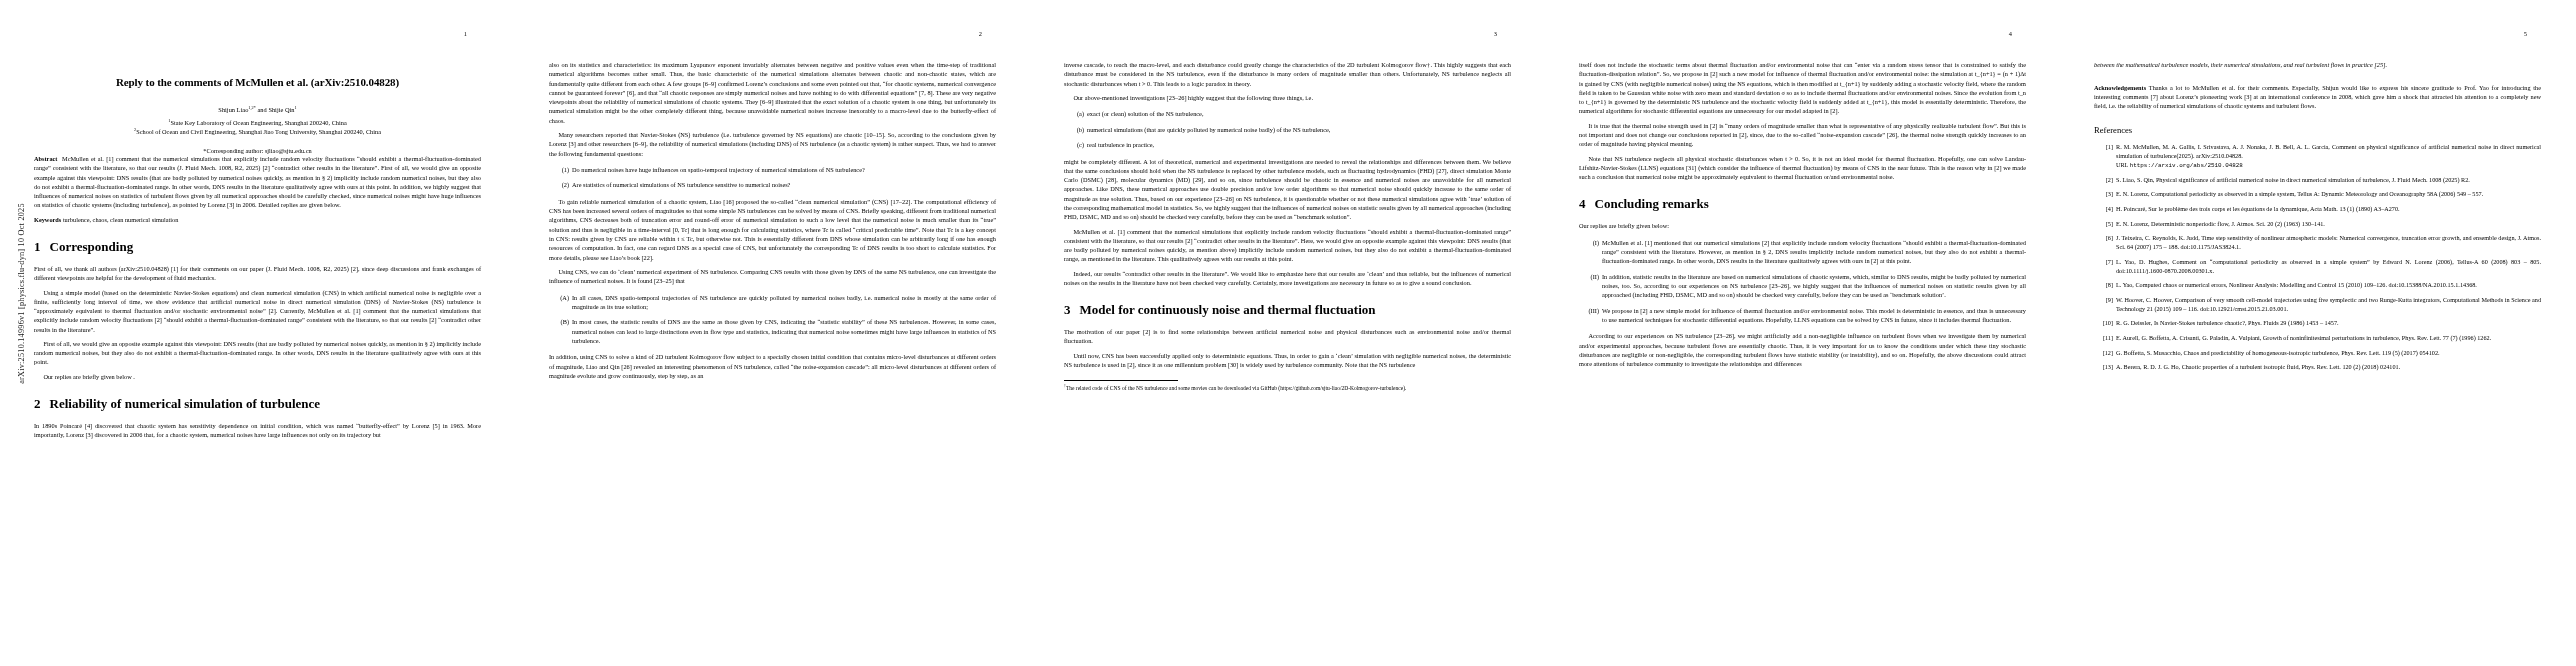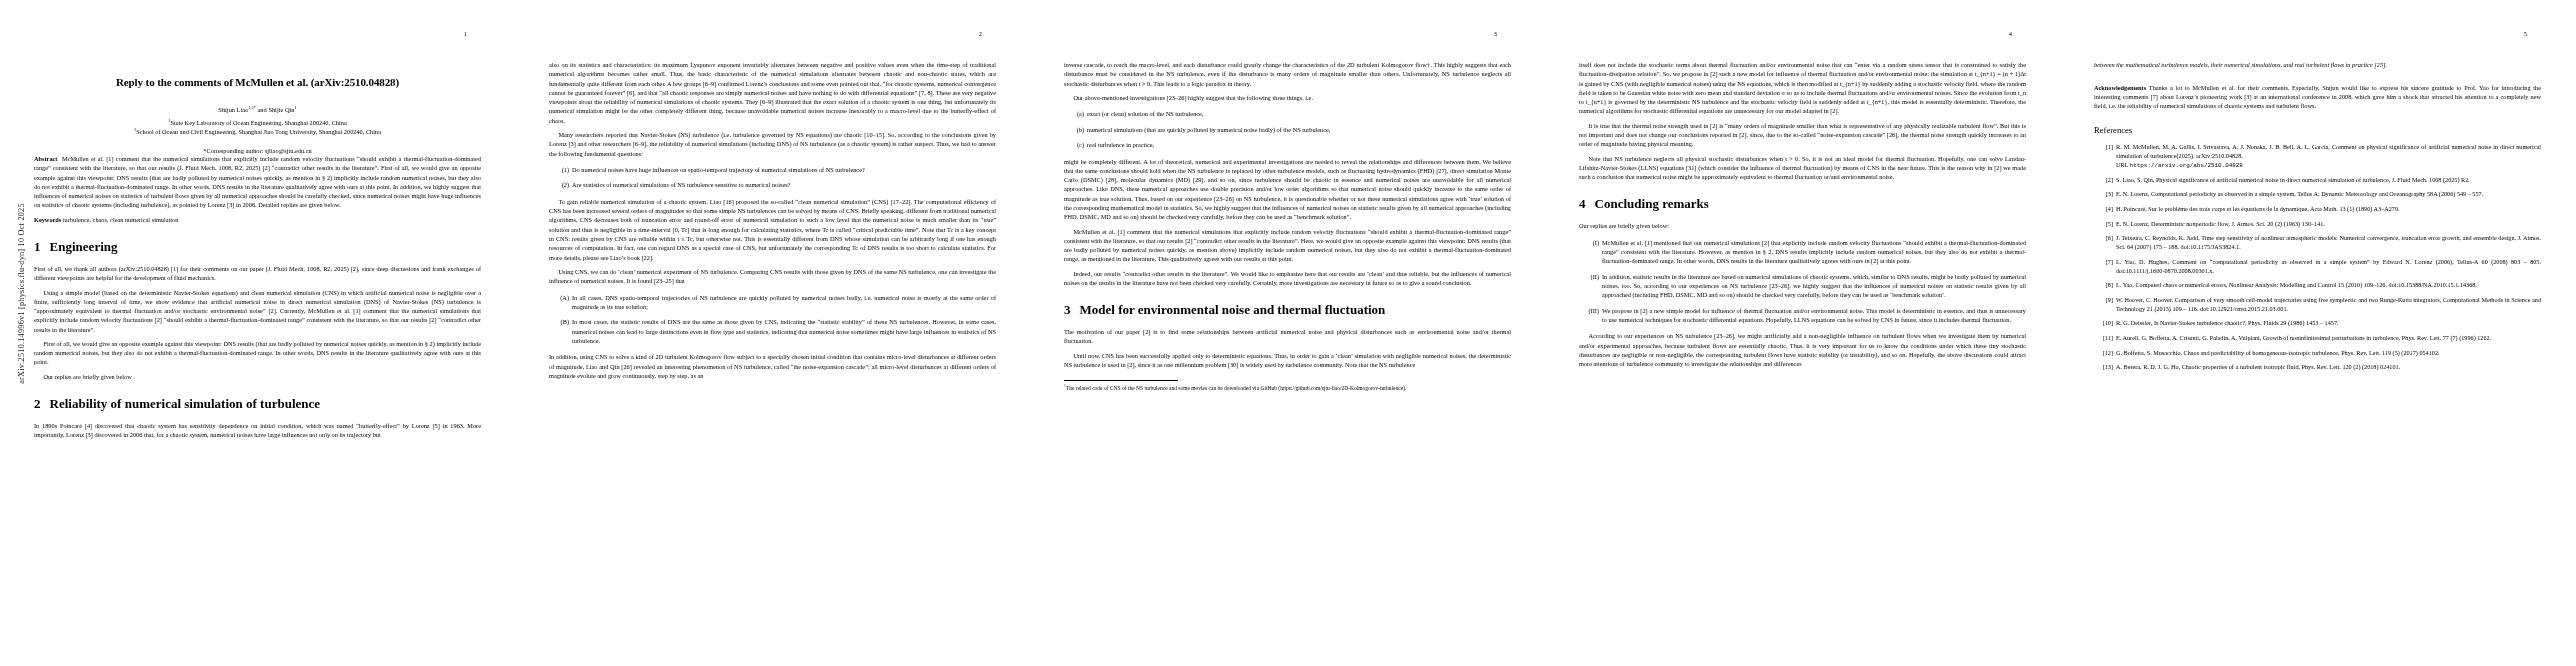--- a/index.html
+++ b/index.html
@@ -210,21 +210,21 @@
 
       <p class="para abstract">
         <span class="bold">Abstract</span>&nbsp;&nbsp;<span>McMullen et al. [1] comment that the numerical simulations that explicitly include random velocity fluctuations “should exhibit a thermal-fluctuation-dominated range” consistent with the literature, so that our results (J. Fluid Mech. 1008, R2, 2025) [2] “contradict other results in the literature”. First of all, we would give an opposite example against this viewpoint: DNS results (that are badly polluted by numerical noises quickly, as mention in § 2) implicitly include random numerical noises, but they also do not exhibit a thermal-fluctuation-dominated range. In other words, DNS results in the literature qualitatively agree with ours at this point. In addition, we highly suggest that influences of numerical noises on statistics of turbulent flows given by all numerical approaches should be carefully checked, since numerical noises might have huge influences on statistics of chaotic systems (including turbulence), as pointed by Lorenz [3] in 2006. Detailed replies are given below.</span>
       </p>
 
       <p class="para keywords">
         <span class="bold">Keywords</span>&nbsp;<span>turbulence, chaos, clean numerical simulation</span>
       </p>
 
       <h2 class="section">
-        <span class="secnum">1</span><span>Engineering</span>
+        <span class="secnum">1</span><span>Corresponding</span>
       </h2>
 
       <p class="para">First of all, we thank all authors (arXiv:2510.04828) [1] for their comments on our paper (J. Fluid Mech. 1008, R2, 2025) [2], since deep discussions and frank exchanges of different viewpoints are helpful for the development of fluid mechanics.</p>
       <p class="para indent">Using a simple model (based on the deterministic Navier-Stokes equations) and clean numerical simulation (CNS) in which artificial numerical noise is negligible over a finite, sufficiently long interval of time, we show evidence that artificial numerical noise in direct numerical simulation (DNS) of Navier-Stokes (NS) turbulence is “approximately equivalent to thermal fluctuation and/or stochastic environmental noise” [2]. Currently, McMullen et al. [1] comment that the numerical simulations that explicitly include random velocity fluctuations [2] “should exhibit a thermal-fluctuation-dominated range” consistent with the literature, so that our results [2] “contradict other results in the literature”.</p>
       <p class="para indent">First of all, we would give an opposite example against this viewpoint: DNS results (that are badly polluted by numerical noises quickly, as mention in § 2) implicitly include random numerical noises, but they also do not exhibit a thermal-fluctuation-dominated range. In other words, DNS results in the literature qualitatively agree with ours at this point.</p>
       <p class="para indent">Our replies are briefly given below .</p>
 
       <h2 class="section">
         <span class="secnum">2</span><span>Reliability of numerical simulation of turbulence</span>
       </h2>
@@ -289,21 +289,21 @@
           <span class="marker">(c)</span>
           <span>real turbulence in practice,</span>
         </li>
       </ol>
 
       <p class="para">might be completely different. A lot of theoretical, numerical and experimental investigations are needed to reveal the relationships and differences between them. We believe that the same conclusions should hold when the NS turbulence is replaced by other turbulence models, such as fluctuating hydrodynamics (FHD) [27], direct simulation Monte Carlo (DSMC) [28], molecular dynamics (MD) [29], and so on, since turbulence should be chaotic in essence and numerical noises are unavoidable for all numerical approaches. Like DNS, these numerical approaches use double precision and/or low order algorithms so that numerical noise should quickly increase to the same order of magnitude as true solution. Thus, based on our experience [23–26] on NS turbulence, it is questionable whether or not these numerical simulations agree with ‘true’ solution of the corresponding mathematical model in statistics. So, we highly suggest that the influences of numerical noises on statistic results given by all numerical approaches (including FHD, DSMC, MD and so on) should be checked very carefully, before they can be used as “benchmark solution”.</p>
       <p class="para indent">McMullen et al. [1] comment that the numerical simulations that explicitly include random velocity fluctuations “should exhibit a thermal-fluctuation-dominated range” consistent with the literature, so that our results [2] “contradict other results in the literature”. Here, we would give an opposite example against this viewpoint: DNS results (that are badly polluted by numerical noises quickly, as mention above) implicitly include random numerical noises, but they also do not exhibit a thermal-fluctuation-dominated range, as mentioned in the literature. This qualitatively agrees with our results at this point.</p>
       <p class="para indent">Indeed, our results “contradict other results in the literature”. We would like to emphasize here that our results are ‘clean’ and thus reliable, but the influences of numerical noises on the results in the literature have not been checked very carefully. Certainly, more investigations are necessary in future so as to give a sound conclusion.</p>
 
       <h2 class="section">
-        <span class="secnum">3</span><span>Model for environmental noise and thermal fluctuation</span>
+        <span class="secnum">3</span><span>Model for continuously noise and thermal fluctuation</span>
       </h2>
 
       <p class="para">The motivation of our paper [2] is to find some relationships between artificial numerical noise and physical disturbances such as environmental noise and/or thermal fluctuation.</p>
       <p class="para indent">Until now, CNS has been successfully applied only to deterministic equations. Thus, in order to gain a ‘clean’ simulation with negligible numerical noises, the deterministic NS turbulence is used in [2], since it as one millennium problem [30] is widely used by turbulence community. Note that the NS turbulence</p>
 
       <div class="footnote-wrap">
         <div class="footnote-rule"></div>
         <div class="footnote">
           <sup>†</sup><span>The related code of CNS of the NS turbulence and some movies can be downloaded via GitHub (https://github.com/sjtu-liao/2D-Kolmogorov-turbulence).</span>
         </div>

